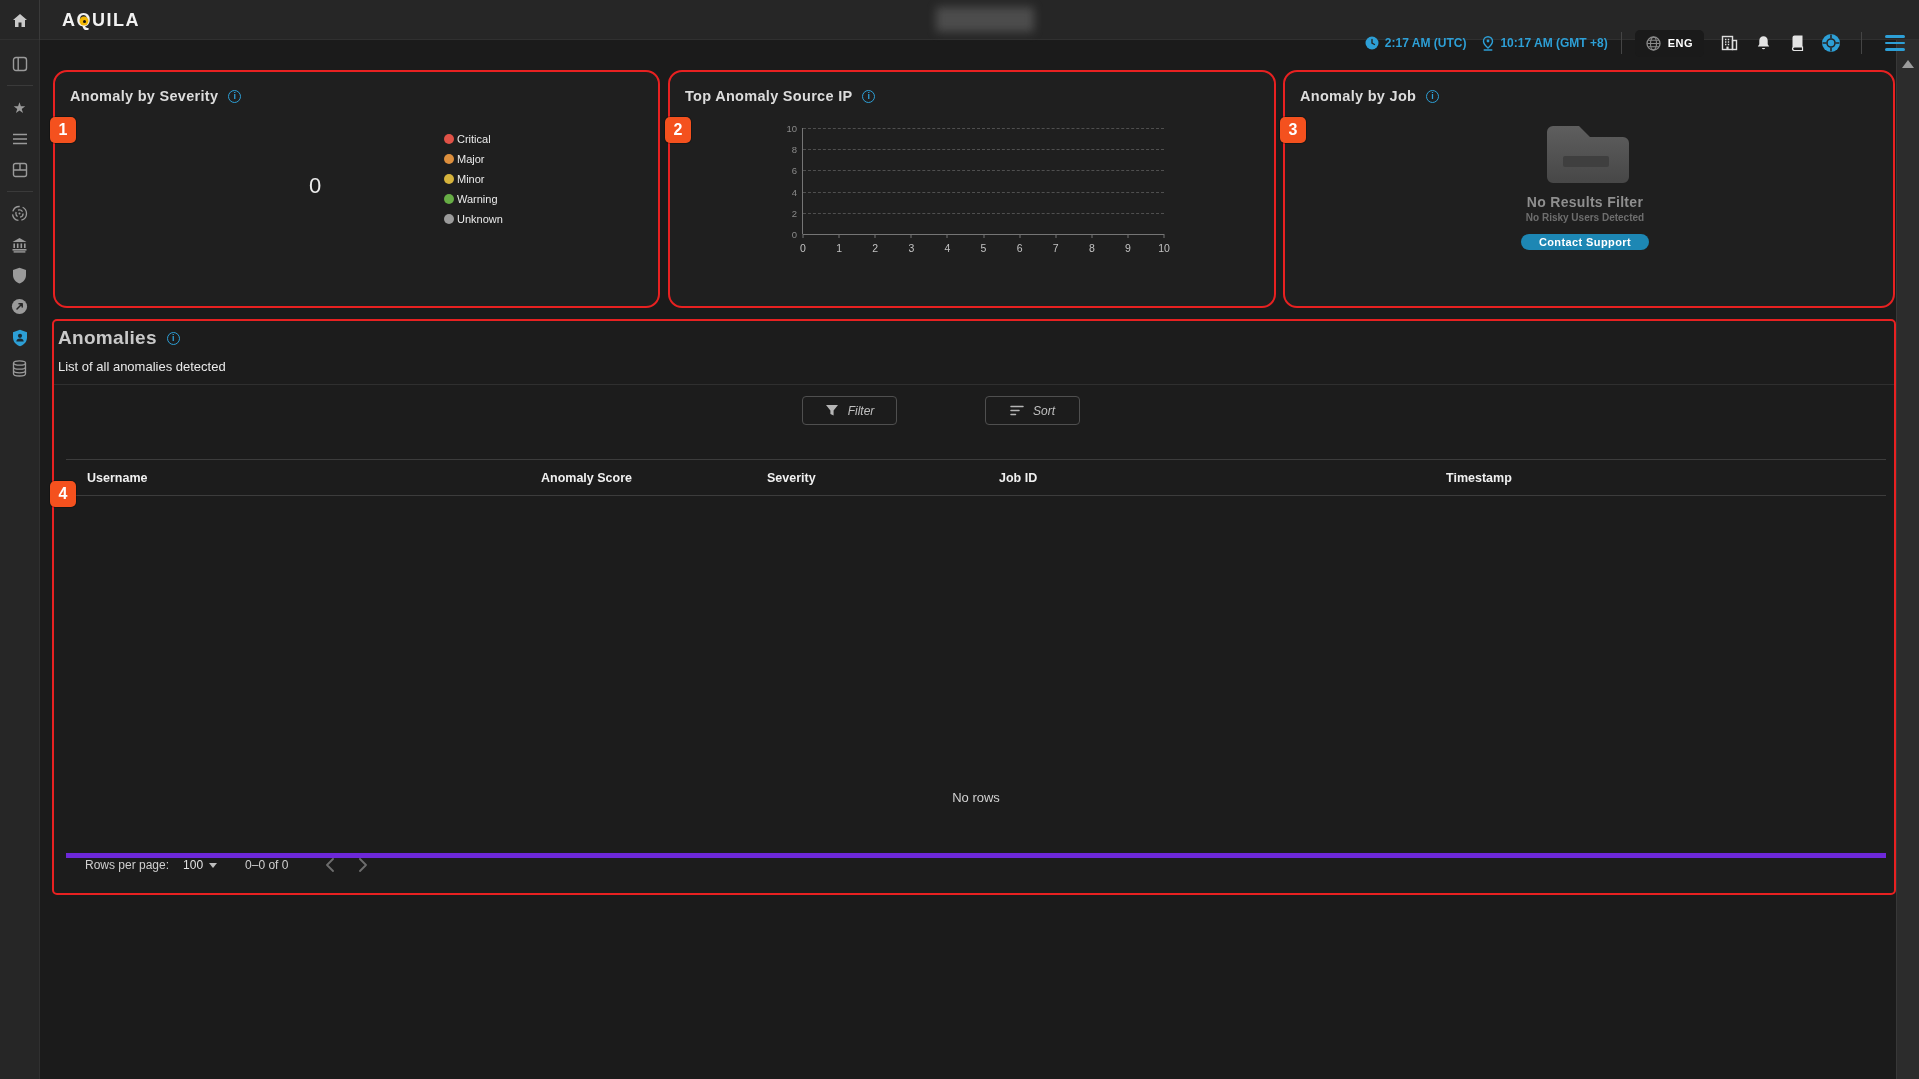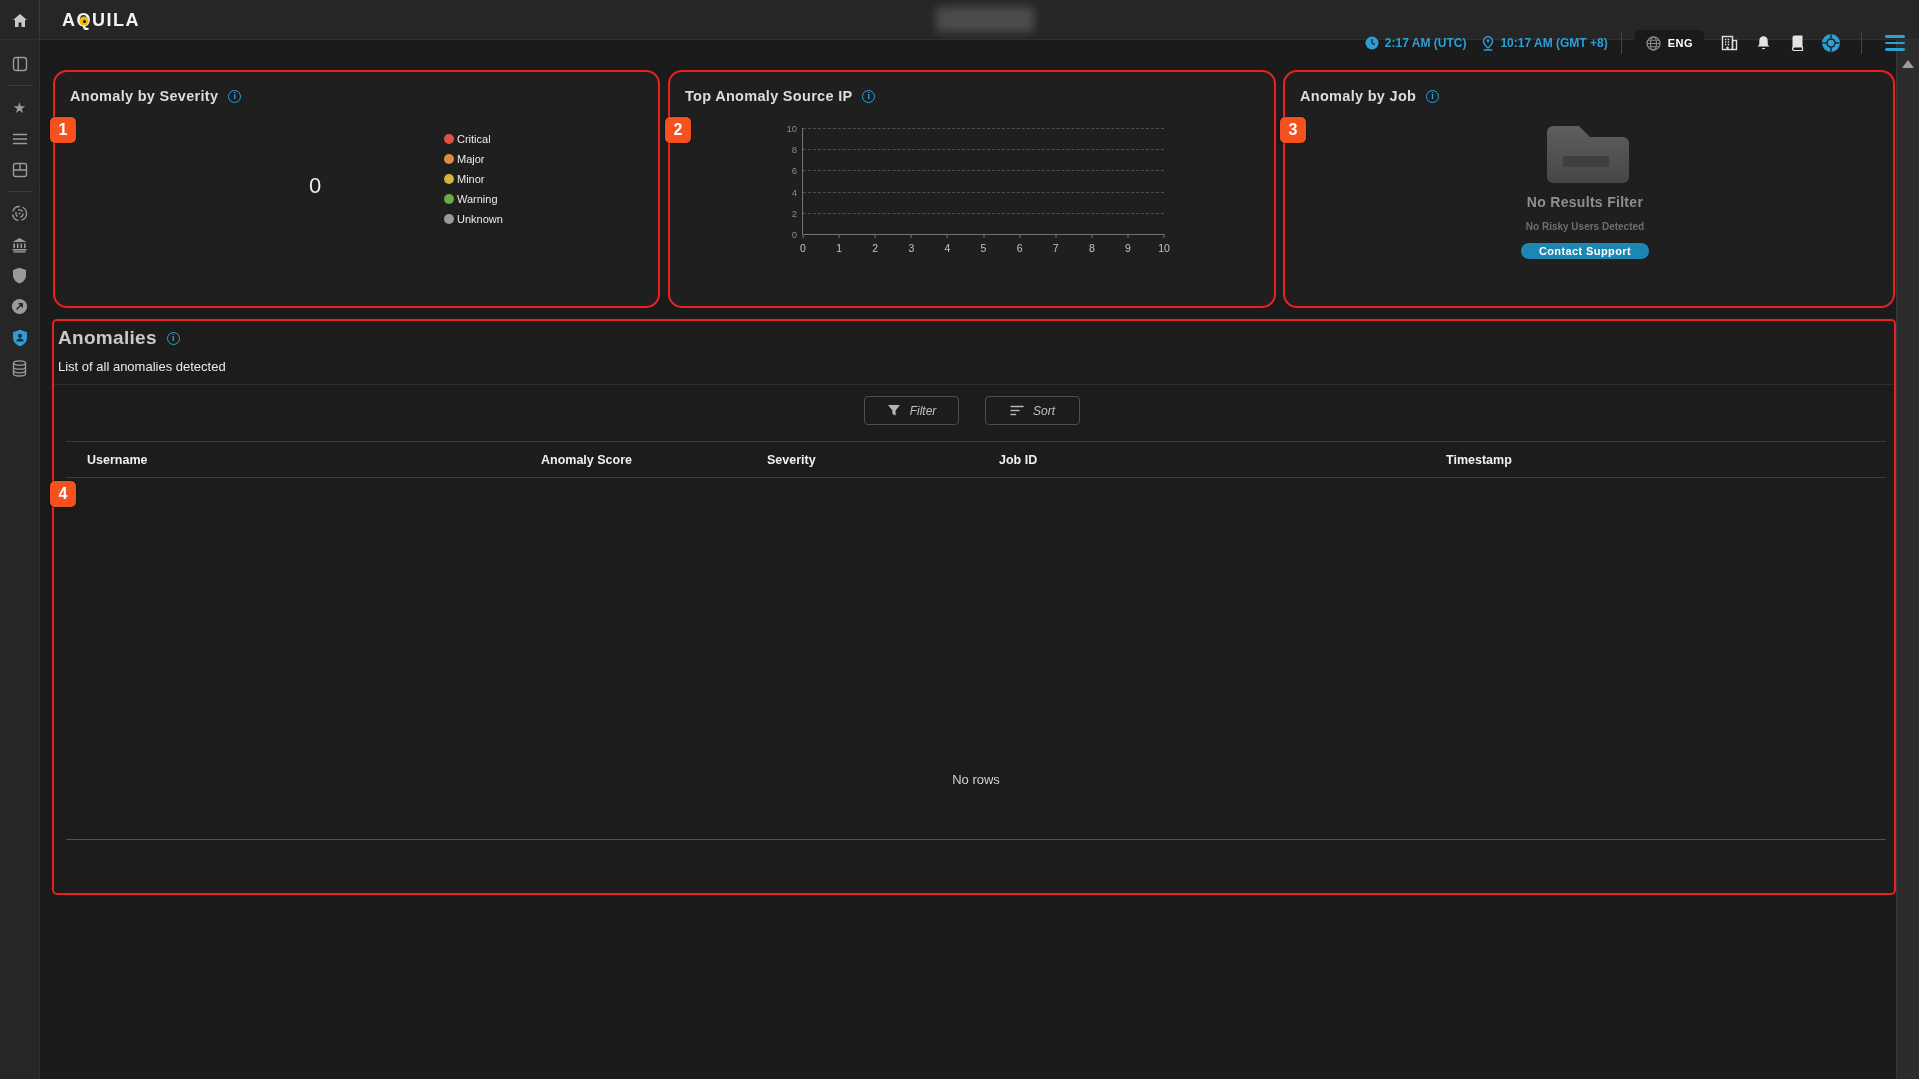--- a/index.html
+++ b/index.html
@@ -70,39 +70,39 @@
   .gridline{position:absolute;left:0;width:100%;height:0;border-top:1px dashed #4f4f4f;}
   .gridline.baseline{border-top:1px solid #757575;}
   .ytick{position:absolute;left:-26px;width:20px;text-align:right;transform:translateY(-50%);color:#8a8a8a;font-size:9.5px;}
   .xtick{position:absolute;top:100%;transform:translateX(-50%);margin-top:8px;color:#c2c2c2;font-size:10.5px;}
   .xtickmark{position:absolute;top:100%;transform:translateX(-50%);width:1px;height:4px;background:#757575;}
 
   
   .job-empty{position:absolute;left:150px;top:38px;width:300px;display:flex;flex-direction:column;align-items:center;}
   .job-empty .folder{color:#565656;}
   .nrf-title{margin-top:8px;font-size:14px;font-weight:bold;color:#8f8f8f;letter-spacing:.3px;}
-  .nrf-sub{margin-top:11px;font-size:10px;font-weight:bold;color:#6e6e6e;}
+  .nrf-sub{margin-top:2px;font-size:10px;font-weight:bold;color:#6e6e6e;}
   .contact-btn{margin-top:11px;width:128px;height:16px;border:none;border-radius:12px;background:var(--button-blue);color:#fff;font-size:11px;font-weight:bold;letter-spacing:.4px;cursor:pointer;font-family:inherit;}
 
   
   .anomalies{position:absolute;left:52px;top:319px;width:1844px;height:576px;background:#1c1c1c;border:2px solid var(--annotation-red);border-radius:5px;}
   .anom-title-row{position:absolute;left:4px;top:6px;display:flex;align-items:center;gap:10px;}
   .anom-title{color:#c9c9c9;font-size:19px;font-weight:bold;letter-spacing:.3px;}
   .anom-subtitle{position:absolute;left:4px;top:38px;color:#e9e9e9;font-size:13px;}
   .anom-divider{position:absolute;left:0;top:63px;width:100%;height:1px;background:#2f2f2f;}
 
   .search-box{position:absolute;left:12px;top:75px;width:746px;height:29px;border:1px solid #4f4f4f;border-radius:4px;display:flex;align-items:center;padding:0 9px;gap:7px;color:#8c8c8c;}
   .search-box input{flex:1;background:transparent;border:none;outline:none;color:#cfcfcf;font-size:12px;font-family:inherit;}
   .search-box input::placeholder{color:#8f8f8f;}
   .tool-btn{position:absolute;top:75px;height:29px;border:1px solid #4f4f4f;border-radius:4px;background:transparent;display:flex;align-items:center;justify-content:center;gap:9px;color:#b5b5b5;cursor:pointer;font-family:inherit;}
   .tool-btn .lbl{font-size:12px;font-style:italic;color:#c0c0c0;}
-  #filter-btn{left:810px;width:95px;}
+  #filter-btn{left:748px;width:95px;}
   #sort-btn{left:931px;width:95px;}
 
-  .table-area{position:absolute;left:12px;top:120px;width:1820px;height:399px;border-top:1px solid #3c3c3c;border-bottom:1px solid #6d28d9;}
+  .table-area{position:absolute;left:12px;top:138px;width:1820px;height:399px;border-top:1px solid #3c3c3c;border-bottom:5px solid #6d28d9;}
   .thead{position:absolute;left:0;top:0;width:100%;height:36px;border-bottom:1px solid #3c3c3c;}
   .th{position:absolute;top:0;height:36px;display:flex;align-items:center;color:#f0f0f0;font-size:12.5px;font-weight:bold;cursor:pointer;white-space:nowrap;}
   .no-rows{position:absolute;left:0;top:330px;width:100%;text-align:center;color:#d2d2d2;font-size:13px;}
 
   .pagination{position:absolute;left:12px;top:524px;width:1820px;height:40px;display:flex;align-items:center;color:#cfcfcf;font-size:12px;}
   .rpp-label{margin-left:19px;}
   .rpp-select{margin-left:14px;display:flex;align-items:center;gap:6px;cursor:pointer;color:#e2e2e2;}
   .caret{width:0;height:0;border-left:4.5px solid transparent;border-right:4.5px solid transparent;border-top:5px solid #bdbdbd;}
   .range{margin-left:28px;}
   .pg-btn{margin-left:0;width:34px;height:34px;display:flex;align-items:center;justify-content:center;color:#6d6d6d;cursor:default;}
@@ -427,15 +427,33 @@
       <div class="thead">
           <div class="th" style="left: 21px;">Username</div>
           <div class="th" style="left: 475px;">Anomaly Score</div>
           <div class="th" style="left: 701px;">Severity</div>
           <div class="th" style="left: 933px;">Job ID</div>
           <div class="th" style="left: 1380px;">Timestamp</div>
         </div>
       <div class="no-rows">No rows</div>
     </div>
 
+    <div class="pagination">
+      <span class="rpp-label">Rows per page:</span>
+      <span class="rpp-select">
+        <span>100</span>
+        <span class="caret"></span>
+      </span>
+      <span class="range">0–0 of 0</span>
+      <span class="pg-btn first">
+        <svg width="9" height="14" viewBox="0 0 9 14">
+            <path d="M8 1 L2 7 L8 13" fill="none" stroke="#6d6d6d" stroke-width="1.8" stroke-linecap="round" stroke-linejoin="round"></path>
+          </svg>
+      </span>
+      <span class="pg-btn">
+        <svg width="9" height="14" viewBox="0 0 9 14">
+            <path d="M1 1 L7 7 L1 13" fill="none" stroke="#6d6d6d" stroke-width="1.8" stroke-linecap="round" stroke-linejoin="round"></path>
+          </svg>
+      </span>
+    </div>
   </div>
 
 </div>
 
 </body></html>

